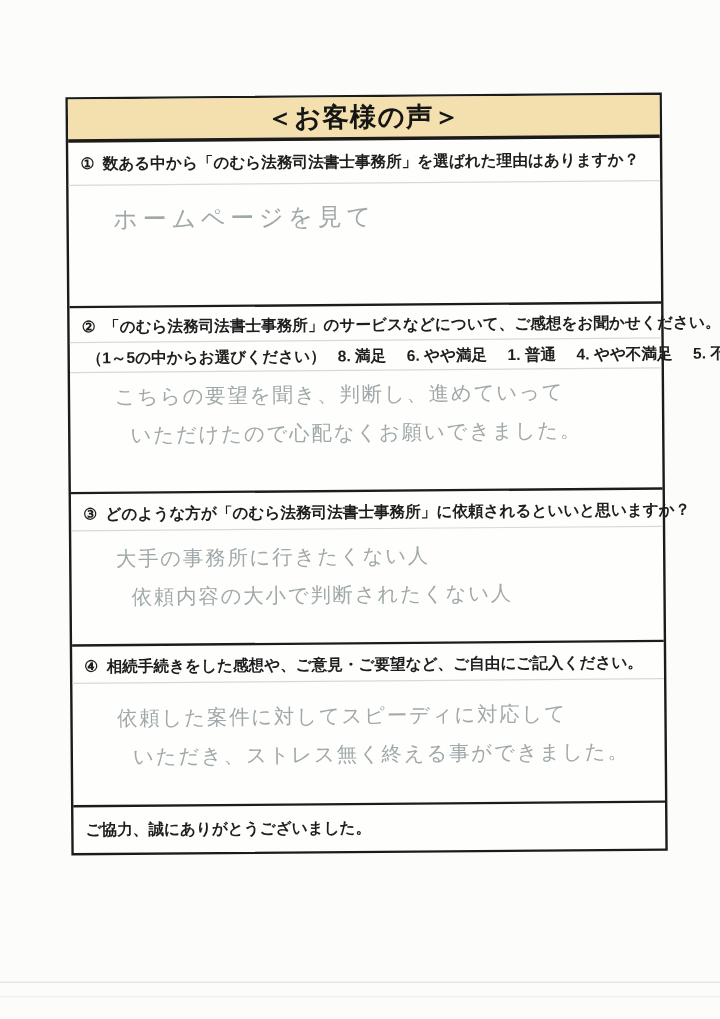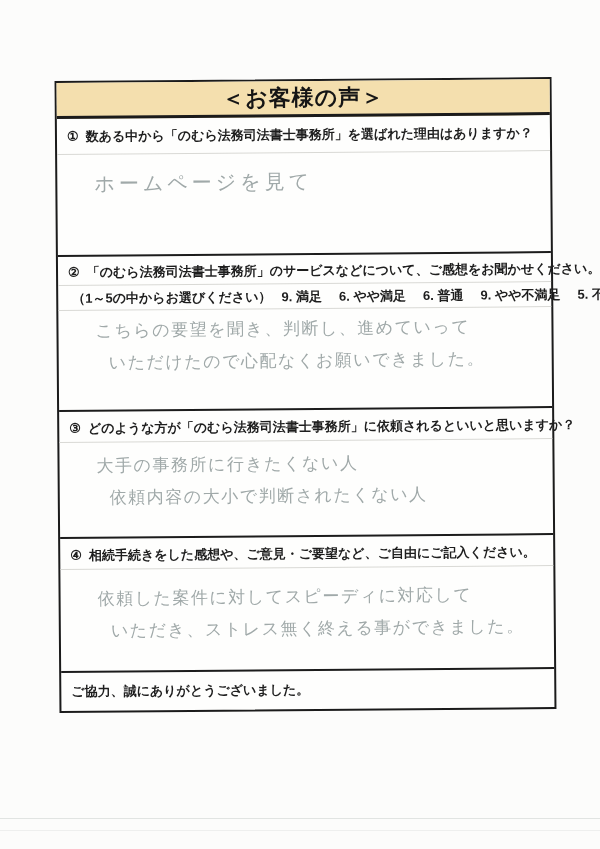--- a/index.html
+++ b/index.html
@@ -97,21 +97,21 @@
   <div class="title-row">＜お客様の声＞</div>
   <div id="sections" style="display:contents"></div>
   <div class="section sec-0">
       <div class="q-row"><span class="q-num">①</span><span class="q-text">数ある中から「のむら法務司法書士事務所」を選ばれた理由はありますか？</span></div>
       <div class="answer-area">
         <div class="hand-line lg">ホームページを見て</div>
       </div>
     </div>
     <div class="section sec-1">
       <div class="q-row"><span class="q-num">②</span><span class="q-text">「のむら法務司法書士事務所」のサービスなどについて、ご感想をお聞かせください。</span></div>
-      <div class="opt-row"><span class="opt-intro">（1～5の中からお選びください）</span><span class="opt-item">9. 満足</span><span class="opt-item">6. やや満足</span><span class="opt-item">6. 普通</span><span class="opt-item">9. やや不満足</span><span class="opt-item">5. 不満足</span></div>
+      <div class="opt-row"><span class="opt-intro">（1～5の中からお選びください）</span><span class="opt-item">8. 満足</span><span class="opt-item">6. やや満足</span><span class="opt-item">1. 普通</span><span class="opt-item">4. やや不満足</span><span class="opt-item">5. 不満足</span></div>
       <div class="answer-area">
         <div class="hand-line">こちらの要望を聞き、判断し、進めていって</div>
         <div class="hand-line indent">いただけたので心配なくお願いできました。</div>
       </div>
     </div>
     <div class="section sec-2">
       <div class="q-row"><span class="q-num">③</span><span class="q-text">どのような方が「のむら法務司法書士事務所」に依頼されるといいと思いますか？</span></div>
       <div class="answer-area">
         <div class="hand-line">大手の事務所に行きたくない人</div>
         <div class="hand-line indent">依頼内容の大小で判断されたくない人</div>

